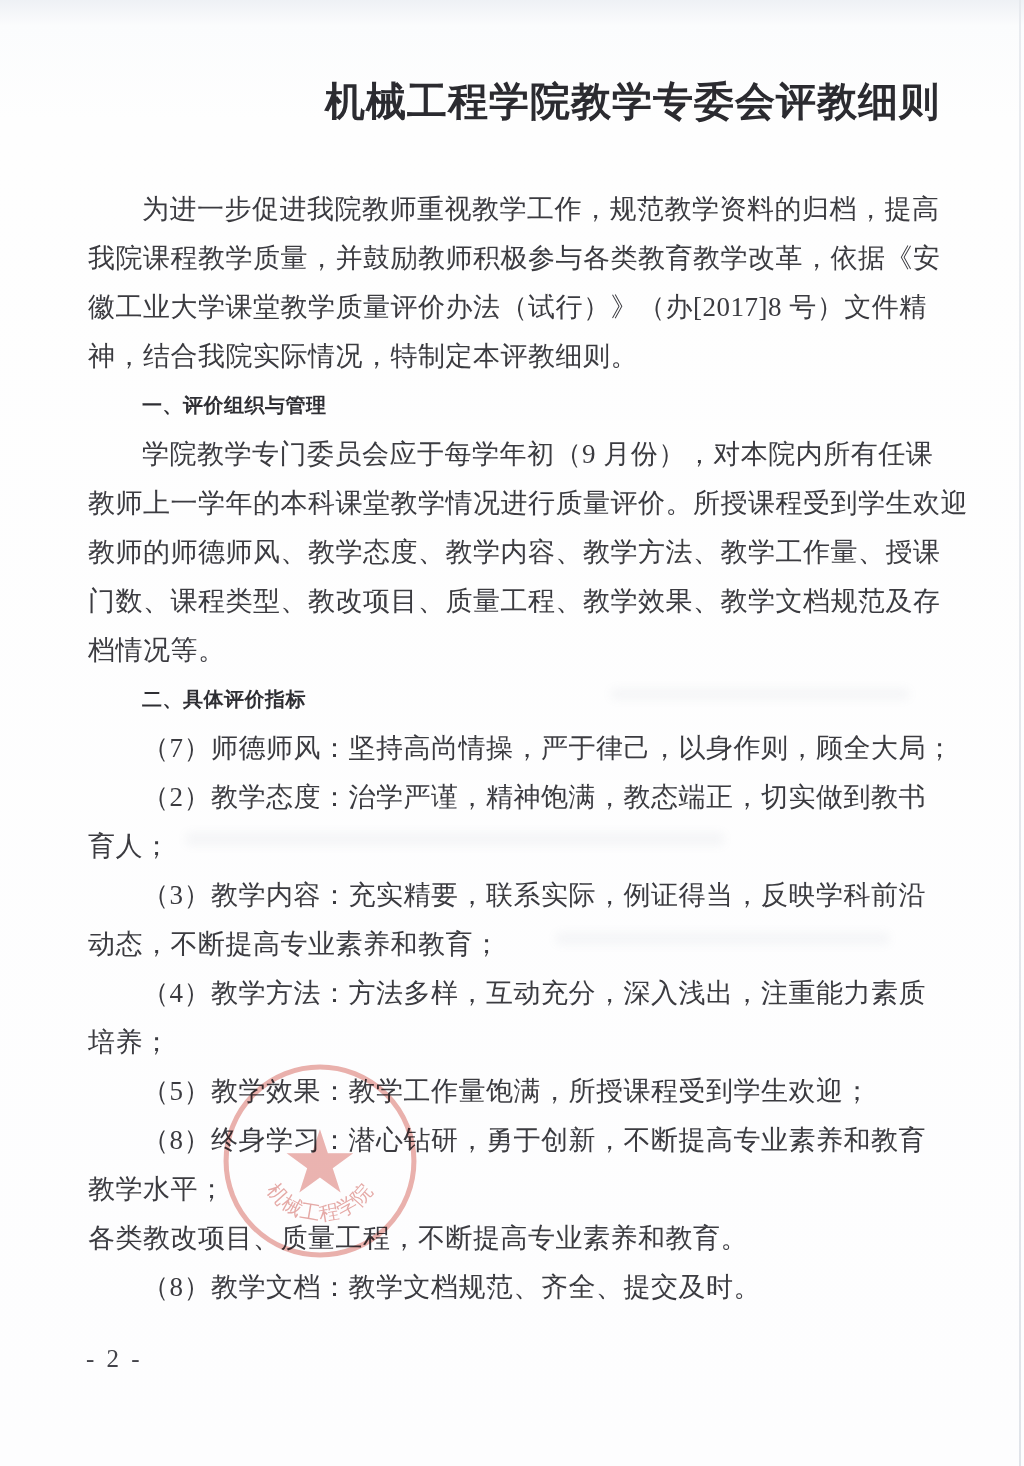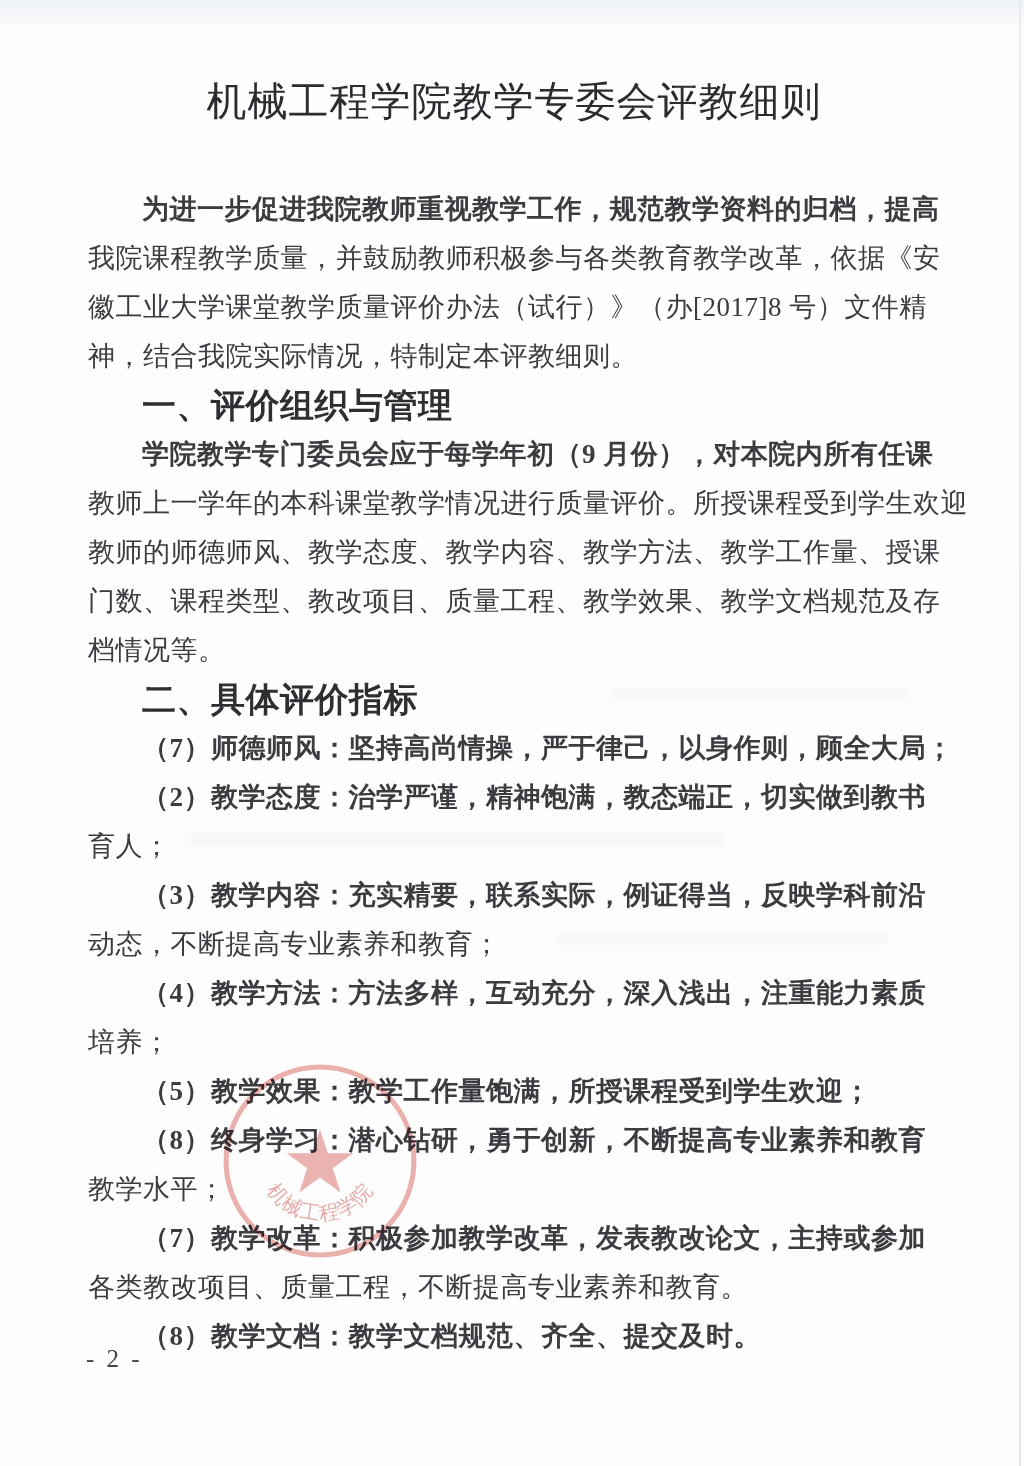--- a/index.html
+++ b/index.html
@@ -31,40 +31,40 @@
   .content {
     position: absolute;
     left: 88px;
     top: 0;
     width: 852px;
     z-index: 2;
   }
   .title {
     margin-top: 74px;
     margin-bottom: 56px;
-    text-align: center;
+    text-align: right;
     font-size: 40px;
-    font-weight: normal;
+    font-weight: bold;
     color: #2b2b30;
     letter-spacing: 1px;
     white-space: nowrap;
   }
   .line {
     font-size: 27px;
     line-height: 49px;
     color: #3b3b40;
     letter-spacing: 0.5px;
     white-space: nowrap;
   }
-  .line.indent { text-indent: 54px; font-weight: bold; }
+  .line.indent { text-indent: 54px; }
   .line.heading {
     font-family: Liberation Sans, sans-serif;
     font-weight: bold;
     color: #2e2e33;
-    font-size: 34px;
+    font-size: 20px;
   }
   .page-number {
     position: absolute;
     left: 86px;
     top: 1344px;
     font-size: 25px;
     line-height: 30px;
     color: #43434a;
     letter-spacing: 3px;
     z-index: 2;
@@ -118,21 +118,20 @@
         <div class="line indent">（7）师德师风：坚持高尚情操，严于律己，以身作则，顾全大局；</div>
         <div class="line indent">（2）教学态度：治学严谨，精神饱满，教态端正，切实做到教书</div>
         <div class="line">育人；</div>
         <div class="line indent">（3）教学内容：充实精要，联系实际，例证得当，反映学科前沿</div>
         <div class="line">动态，不断提高专业素养和教育；</div>
         <div class="line indent">（4）教学方法：方法多样，互动充分，深入浅出，注重能力素质</div>
         <div class="line">培养；</div>
         <div class="line indent">（5）教学效果：教学工作量饱满，所授课程受到学生欢迎；</div>
         <div class="line indent">（8）终身学习：潜心钻研，勇于创新，不断提高专业素养和教育</div>
         <div class="line">教学水平；</div>
-        <div class="line indent">（7）教学改革：积极参加教学改革，发表教改论文，主持或参加</div>
         <div class="line">各类教改项目、质量工程，不断提高专业素养和教育。</div>
         <div class="line indent">（8）教学文档：教学文档规范、齐全、提交及时。</div>
       </div>
   </div>
 
   <svg class="stamp" viewBox="0 0 200 200">
     <circle cx="100" cy="100" r="93" fill="none" stroke="#d4574e" stroke-width="5" opacity="0.5"></circle>
     <text x="100" y="131" text-anchor="middle" font-size="86" fill="#d4574e" opacity="0.48">★</text>
     <path id="seal-arc" d="M 40,112 A 62,62 0 0 0 160,112" fill="none"></path>
     <text font-size="20" fill="#cf5a52" opacity="0.55" letter-spacing="1">

